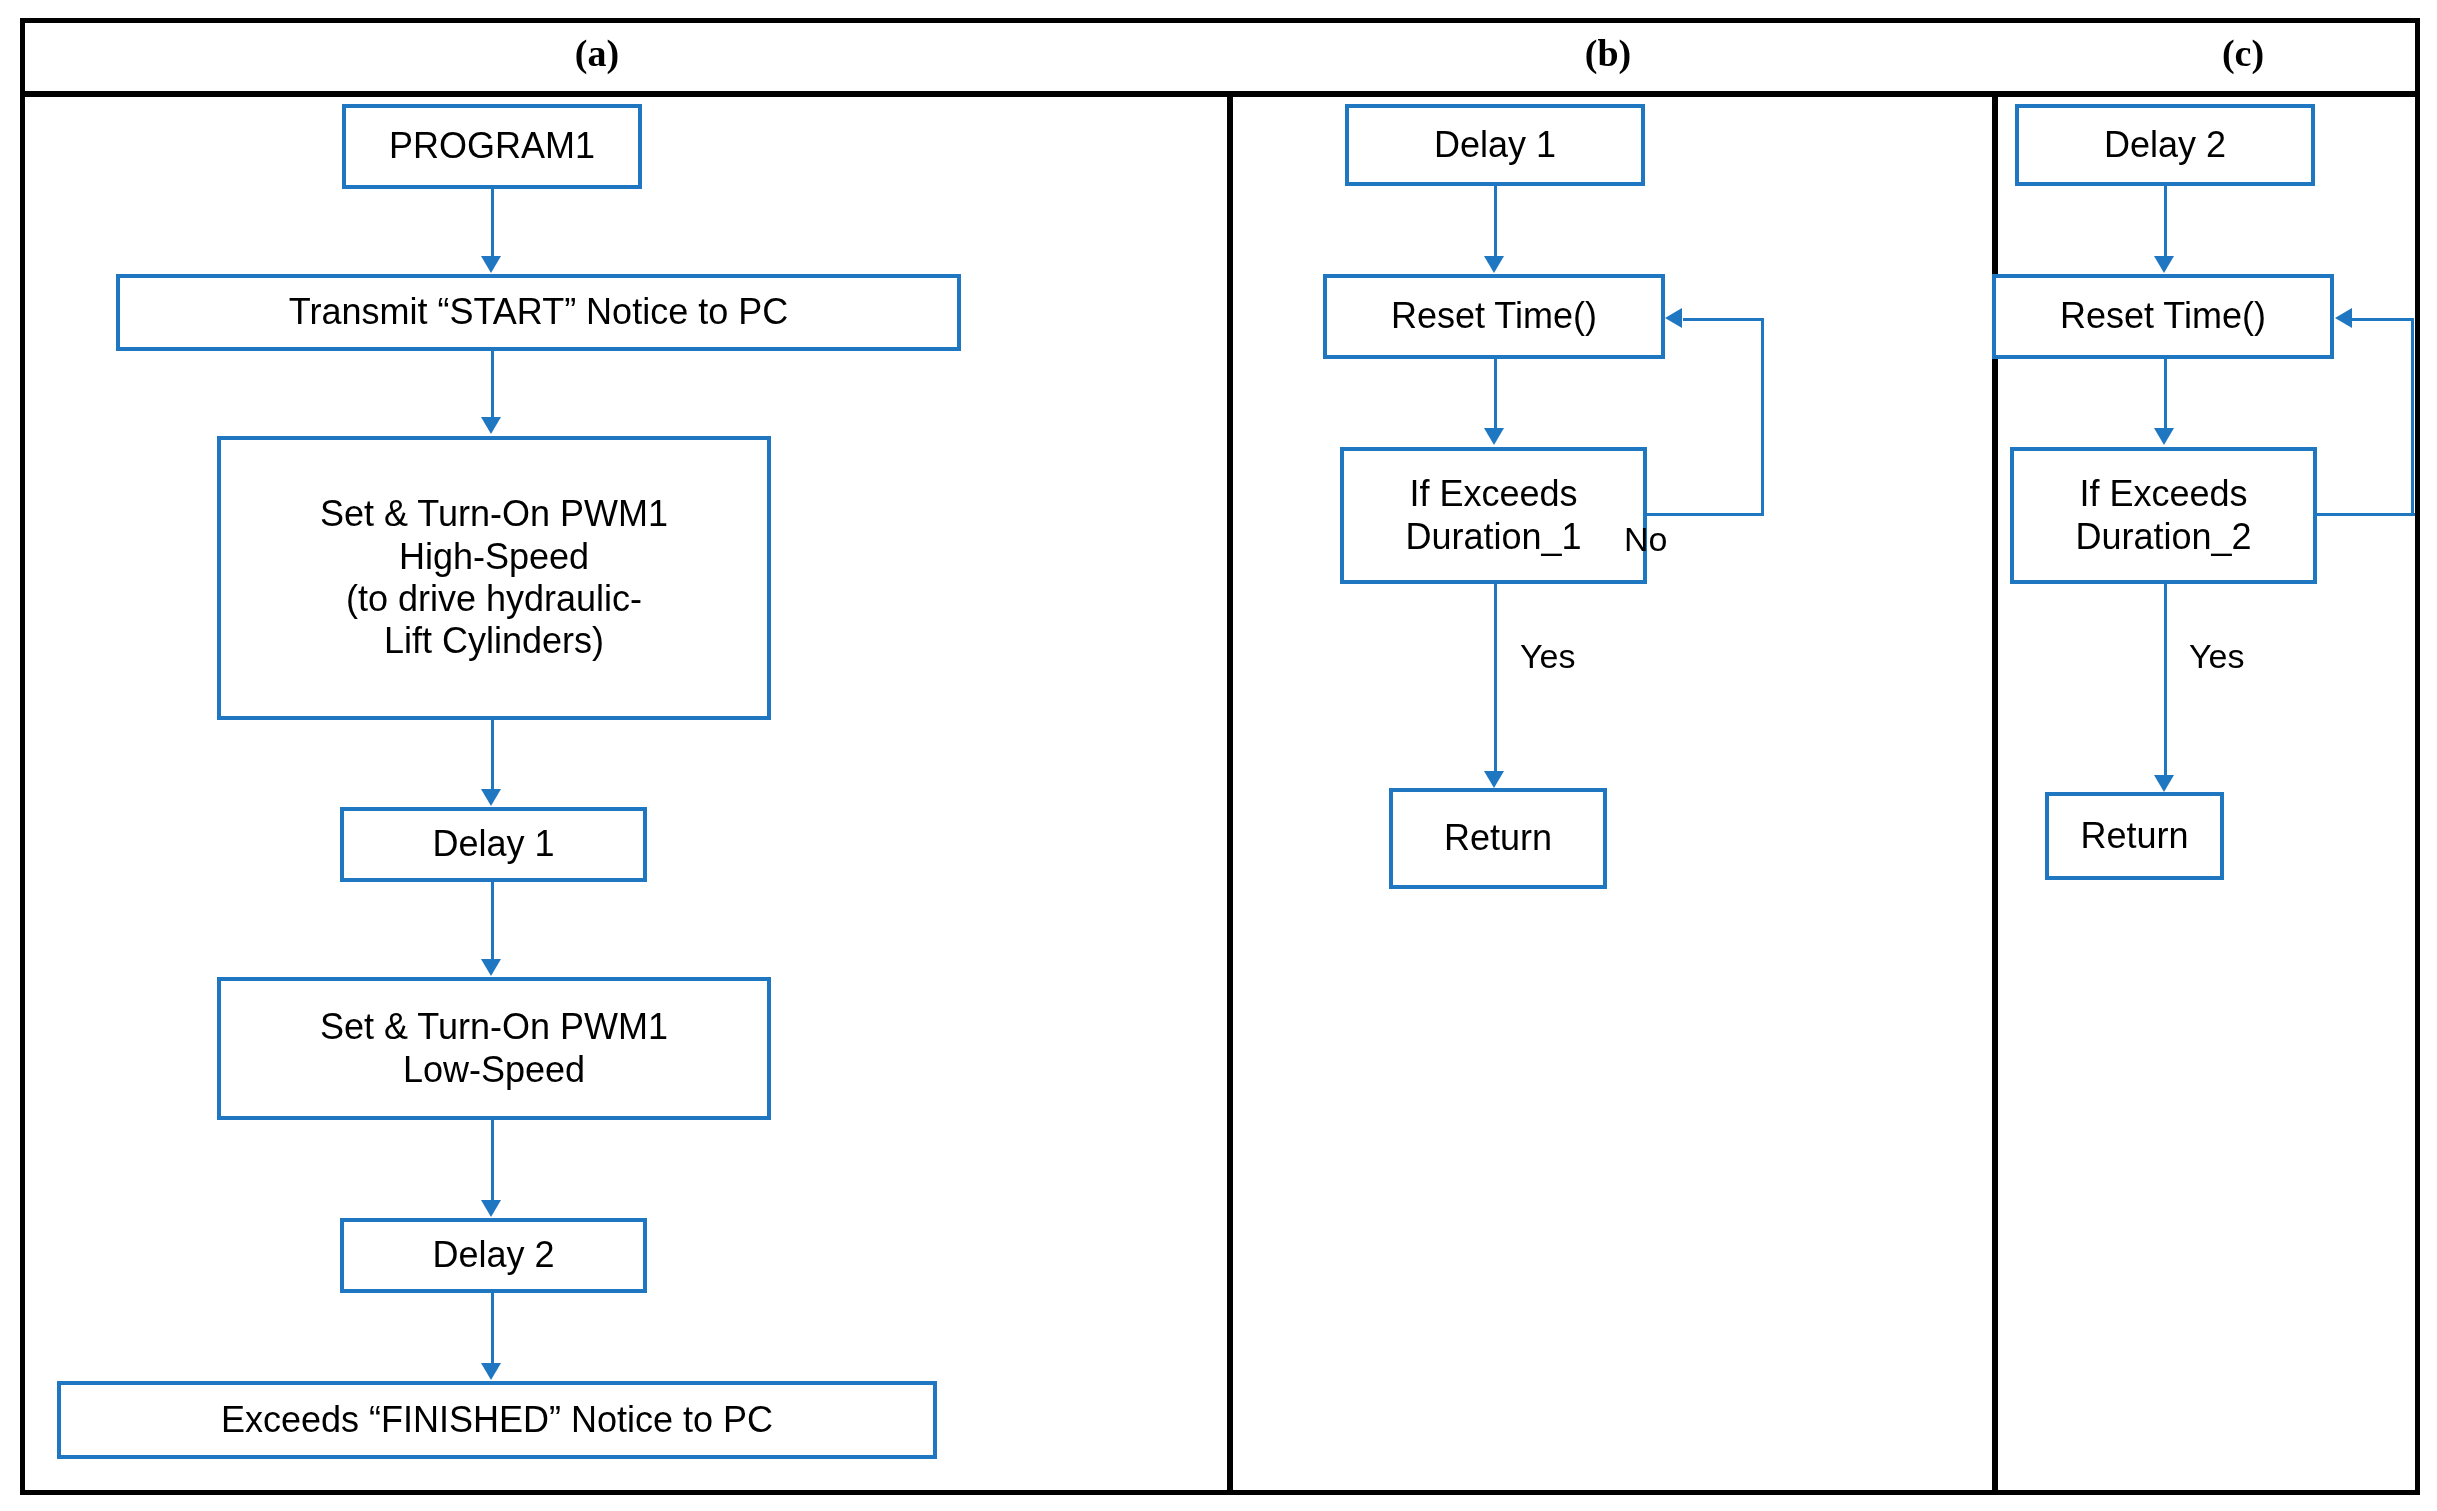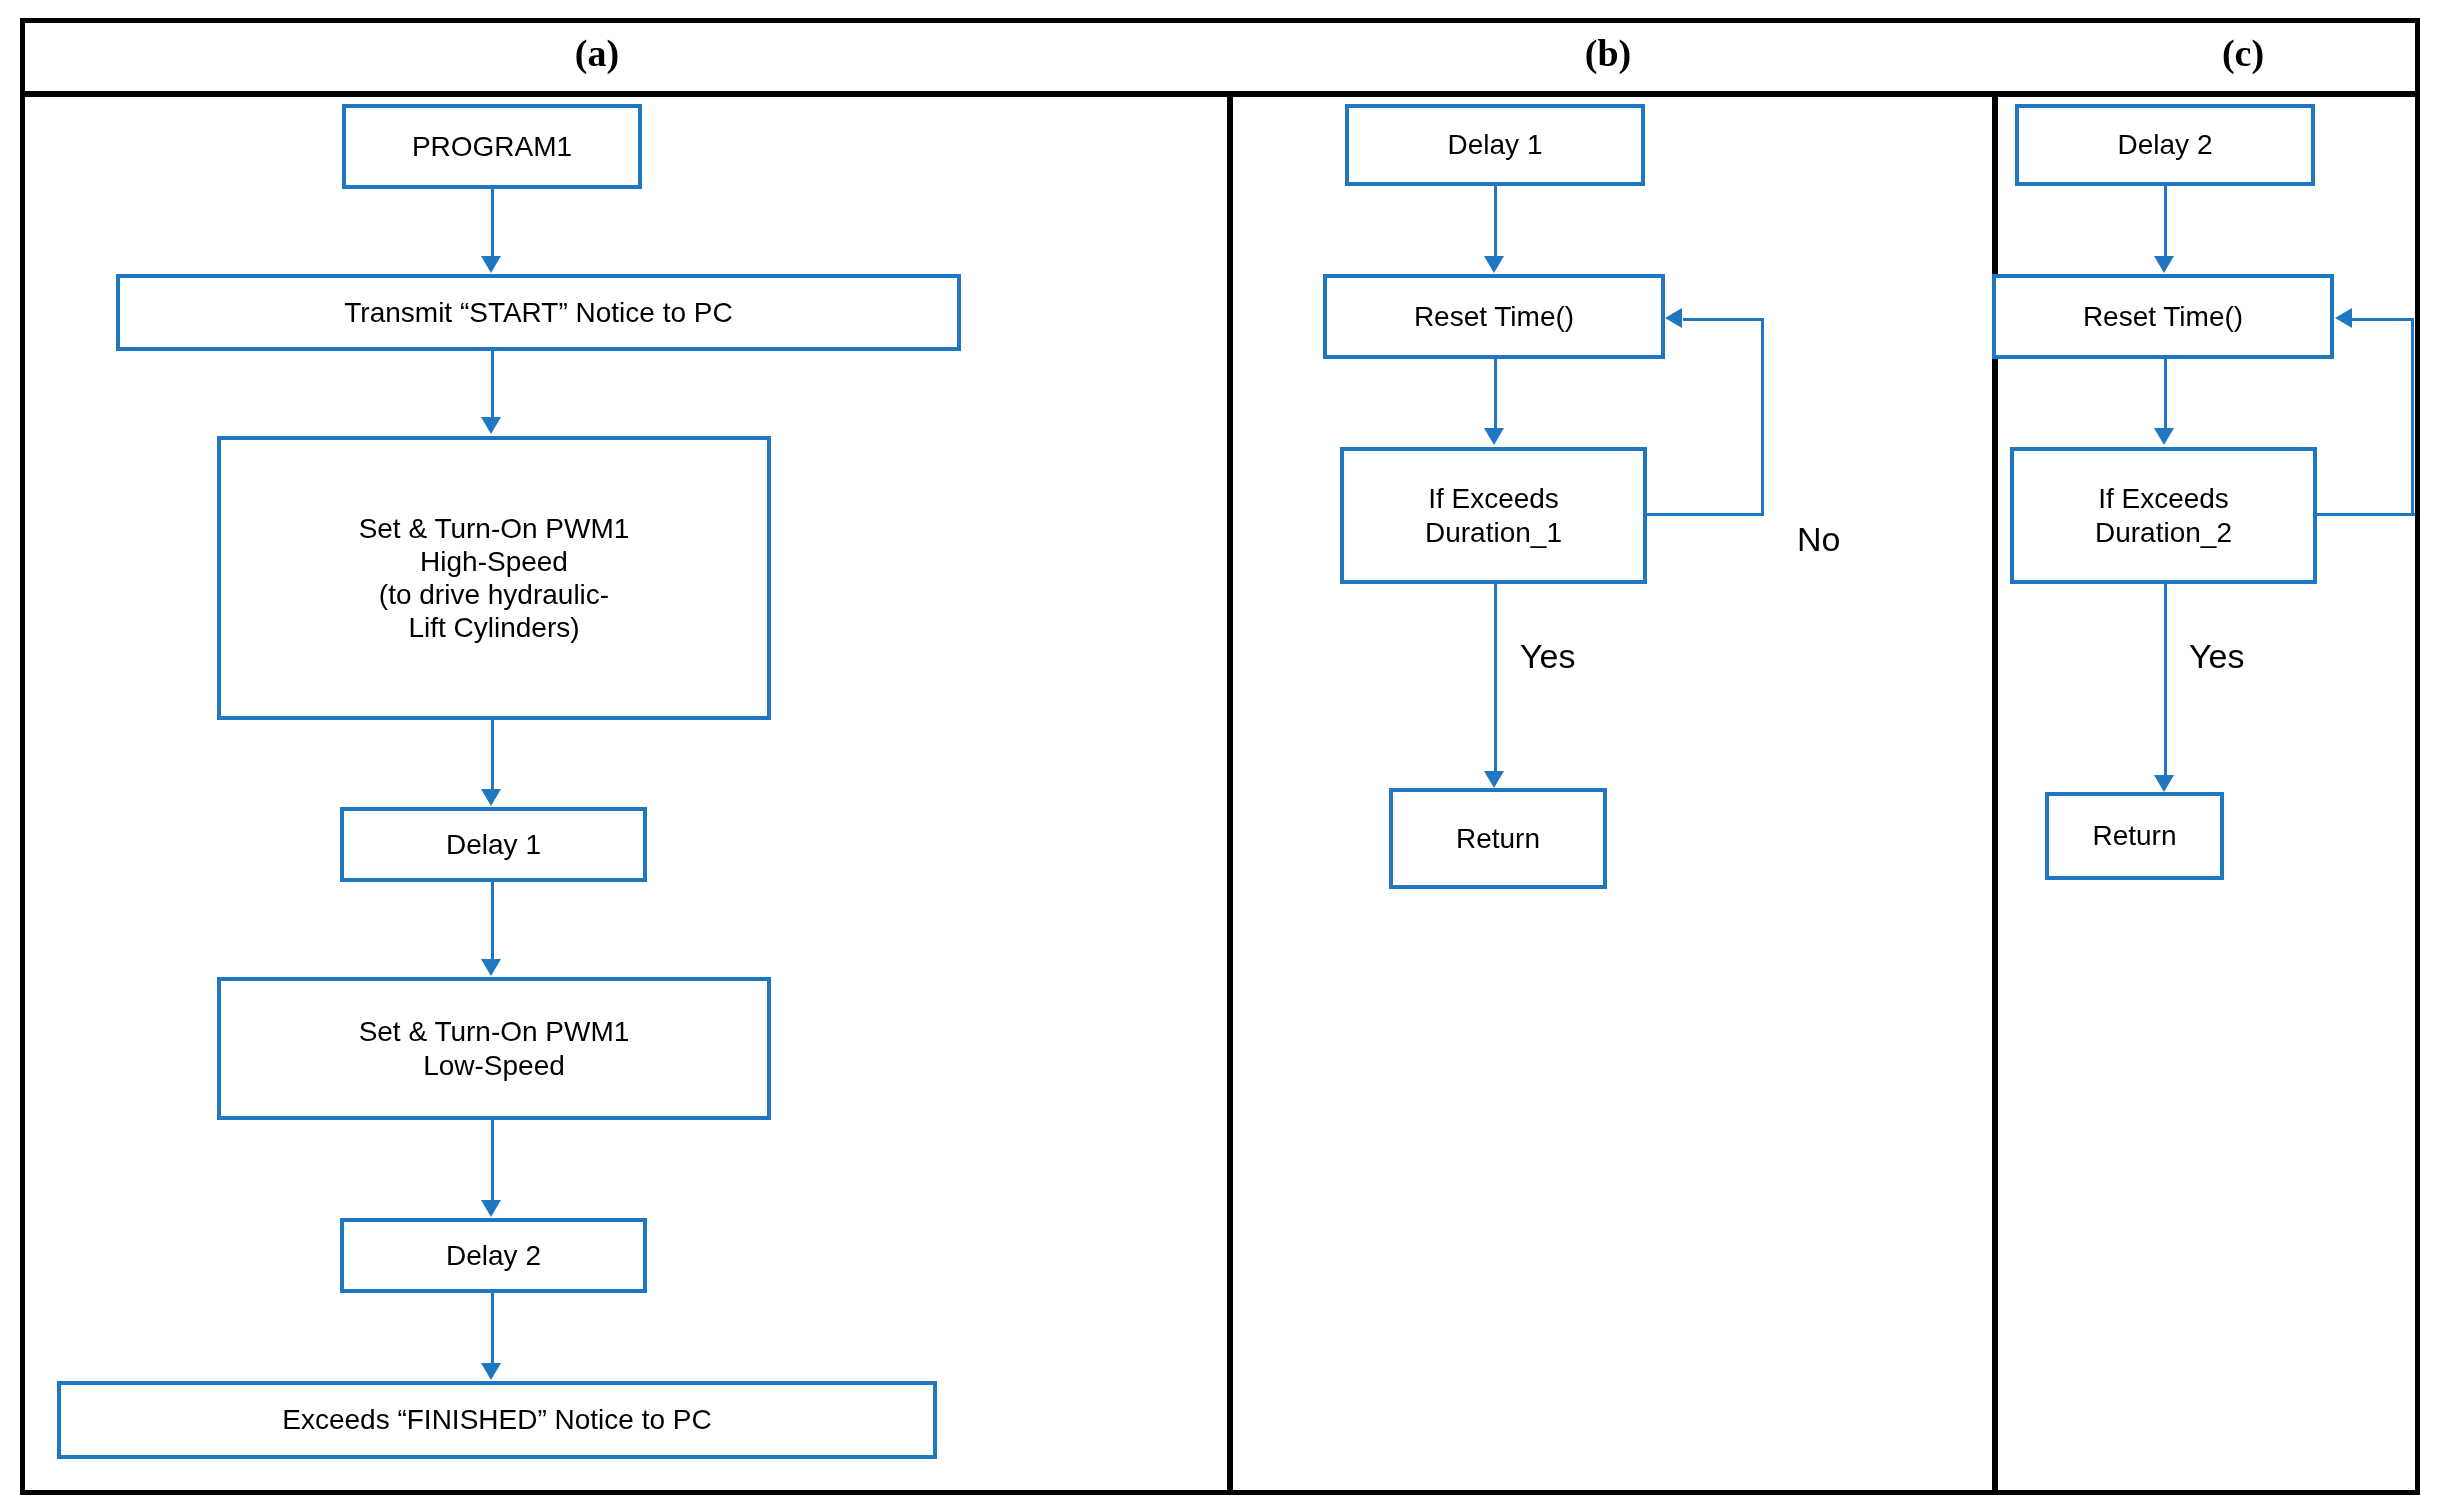--- a/index.html
+++ b/index.html
@@ -60,21 +60,21 @@
   .node {
     position: absolute;
     box-sizing: border-box;
     border: 4.6px solid #1F77C2;
     background: #ffffff;
     color: #000000;
     display: flex;
     align-items: center;
     justify-content: center;
     text-align: center;
-    font-size: 28px;
+    font-size: 36px;
     line-height: 1.18;
     font-family: "Liberation Sans", sans-serif;
     white-space: pre-line;
   }
   
   .vline {
     position: absolute;
     width: 3.3px;
     background: #1F77C2;
   }
@@ -160,21 +160,21 @@
   <div class="vline" style="left:1494px; top:359px; height:72px;"></div>
   <div class="arrow-down" style="left:1484px; top:428px;"></div>
 
   <div class="node" style="left:1340px; top:447px; width:307px; height:137px;">If Exceeds
 Duration_1</div>
 
   <div class="hline" style="left:1647px; top:513px; width:117px;"></div>
   <div class="vline" style="left:1761px; top:318px; height:197px;"></div>
   <div class="hline" style="left:1683px; top:318px; width:80px;"></div>
   <div class="arrow-left" style="left:1665px; top:308px;"></div>
-  <div class="edge-label" style="left:1797px; top:522px;">No</div>
+  <div class="edge-label" style="left:1624px; top:522px;">No</div>
 
   <div class="vline" style="left:1494px; top:584px; height:189px;"></div>
   <div class="arrow-down" style="left:1484px; top:771px;"></div>
   <div class="edge-label" style="left:1520px; top:639px;">Yes</div>
 
   <div class="node" style="left:1389px; top:788px; width:218px; height:101px;">Return</div>
 
   <div class="node" style="left:2015px; top:104px; width:300px; height:82px;">Delay 2</div>
   <div class="vline" style="left:2164px; top:186px; height:72px;"></div>
   <div class="arrow-down" style="left:2154px; top:256px;"></div>

